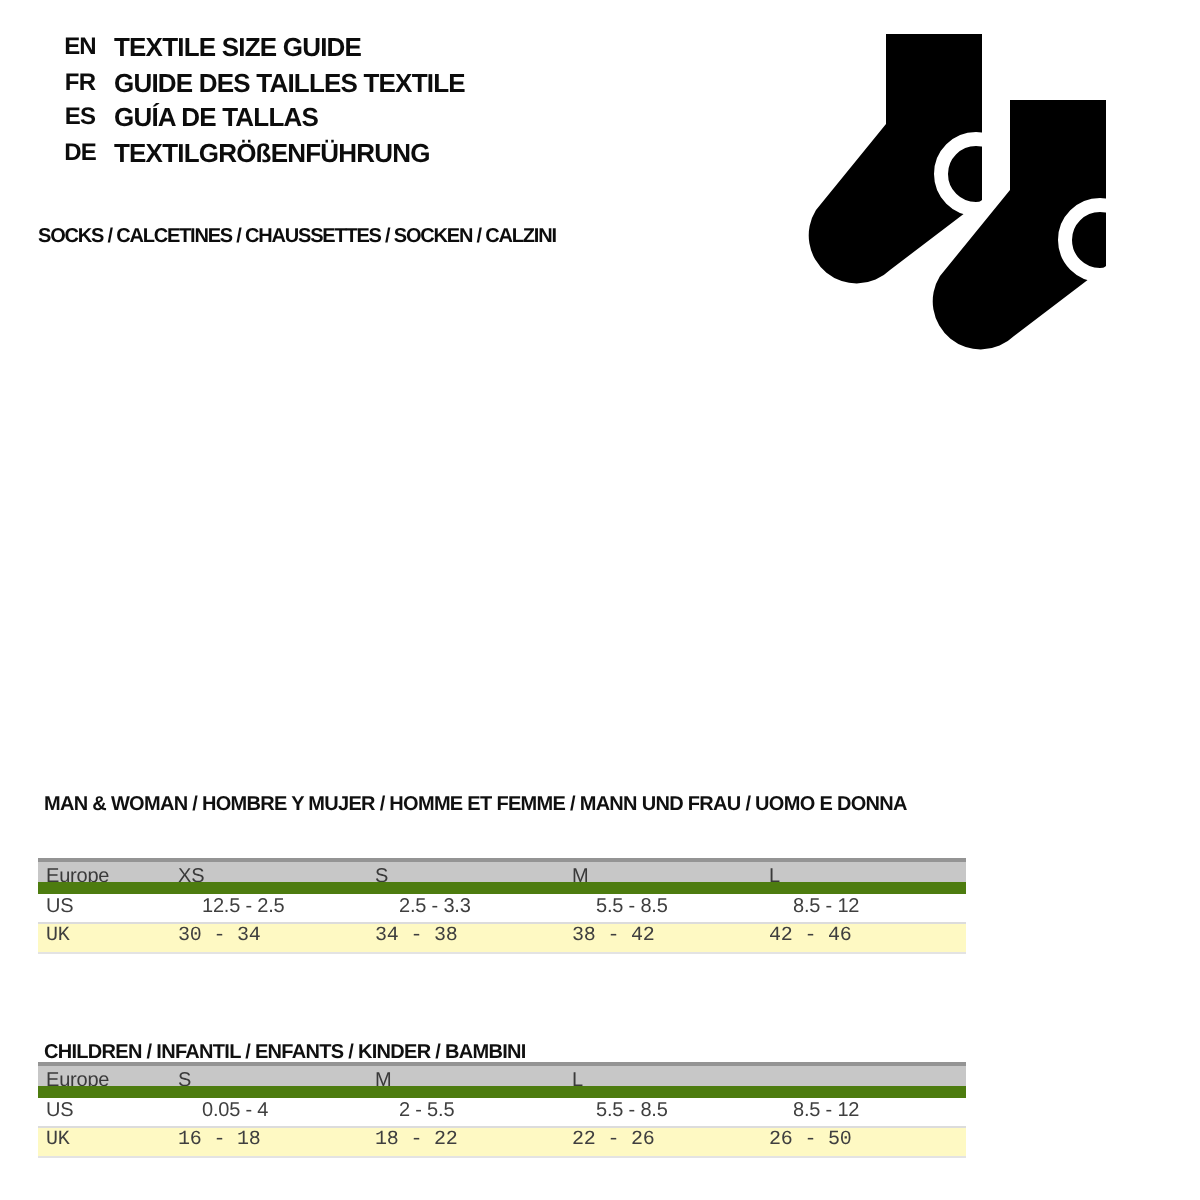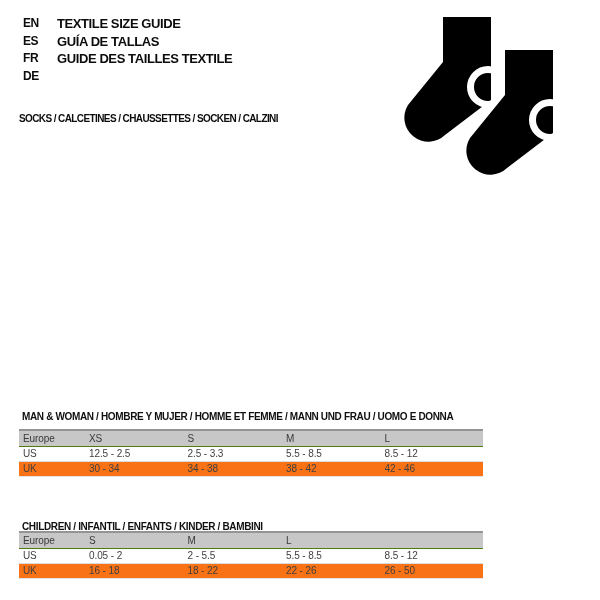--- a/index.html
+++ b/index.html
@@ -1,73 +1,74 @@
 <!DOCTYPE html>
 <html><head>
 <meta charset="utf-8">
 <style>
   html,body{margin:0;padding:0;background:#fff;}
   .canvas{
     position:relative;width:600px;height:600px;background:#ffffff;overflow:hidden;
     font-family:"Liberation Sans",sans-serif;
   }
   
-  .lang-list{position:absolute;left:23px;top:15px;}
+  .lang-list{position:absolute;left:23px;top:15px;text-align:center;}
   .lang-row{display:flex;height:17.5px;line-height:17.5px;}
   .lang-code{width:34px;font-size:12px;font-weight:bold;color:#0c0c0c;letter-spacing:-0.4px;}
   .lang-label{font-size:13px;font-weight:bold;color:#0c0c0c;letter-spacing:-0.4px;white-space:nowrap;}
   
   .category-heading{
     position:absolute;left:19px;top:112px;height:14px;line-height:14px;
     font-size:10px;font-weight:bold;color:#0c0c0c;letter-spacing:-0.6px;white-space:nowrap;
   }
   
   .socks-svg{position:absolute;left:400px;top:12px;}
   
   .table-title{
     position:absolute;left:22px;height:10px;line-height:10px;
     font-size:10px;font-weight:bold;color:#101010;letter-spacing:-0.35px;white-space:nowrap;
   }
-  .title-adults{top:412px;}
+  .title-adults{top:398px;}
   .title-children{top:522px;}
   .size-table{
     position:absolute;left:19px;width:464px;
     border-top:2px solid #949494;
     font-size:10px;color:#3f3f3f;letter-spacing:-0.1px;
   }
   .table-adults{top:429px;}
   .table-children{top:531px;}
   .trow{display:grid;grid-template-columns:70px 1fr 1fr 1fr 1fr;box-sizing:border-box;}
-  .thead{height:16px;line-height:15px;background:#c7c7c7;color:#3a3a3a;border-bottom:1px solid #4d7c0f;}
+  .thead{height:16px;line-height:15px;background:#c7c7c7;color:#3a3a3a;border-bottom:6px solid #4d7c0f;}
   .tbody{height:15px;line-height:14px;}
-  .row-white{background:#ffffff;border-bottom:1px solid #dcdcdc;}
-  .row-gray{background:#f97316;border-bottom:1px solid #e3e3e3;}
+  .row-white{background:#ffffff;border-bottom:1px solid #dcdcdc;gap:12px;}
+  .row-gray{background:#fef9c3;border-bottom:1px solid #e3e3e3;font-family:Liberation Mono, monospace;}
   .cell{text-align:left;overflow:hidden;white-space:nowrap;}
   .cell.first{text-align:left;padding-left:4px;}
 </style>
 </head>
 <body>
 
 <div class="canvas">
 
   <div class="lang-list">
     <div class="lang-row">
       <span class="lang-code">EN</span>
       <span class="lang-label">TEXTILE SIZE GUIDE</span>
     </div>
     <div class="lang-row">
+      <span class="lang-code">FR</span>
+      <span class="lang-label">GUIDE DES TAILLES TEXTILE</span>
+    </div>
+    <div class="lang-row">
       <span class="lang-code">ES</span>
       <span class="lang-label">GUÍA DE TALLAS</span>
     </div>
     <div class="lang-row">
-      <span class="lang-code">FR</span>
-      <span class="lang-label">GUIDE DES TAILLES TEXTILE</span>
-    </div>
-    <div class="lang-row">
       <span class="lang-code">DE</span>
+      <span class="lang-label">TEXTILGRÖßENFÜHRUNG</span>
     </div>
   </div>
 
   <div class="category-heading">SOCKS / CALCETINES / CHAUSSETTES / SOCKEN / CALZINI</div>
 
   <svg class="socks-svg" width="180" height="168" viewBox="0 0 180 168" xmlns="http://www.w3.org/2000/svg">
     <g transform="translate(43,5)">
       <path d="M0,0 H48 V83 L2,118 A24,24 0 0 1 -35,88 L0,45 Z" fill="#000000"></path>
       <circle cx="45" cy="70" r="17.5" fill="none" stroke="#ffffff" stroke-width="7"></circle>
     </g>
@@ -105,21 +106,21 @@
   <div class="table-title title-children">CHILDREN / INFANTIL / ENFANTS / KINDER / BAMBINI</div>
   <div class="size-table table-children">
     <div class="trow thead">
       <div class="cell first">Europe</div>
       <div class="cell">S</div>
       <div class="cell">M</div>
       <div class="cell">L</div>
     </div>
     <div class="trow tbody row-white">
       <div class="cell first">US</div>
-      <div class="cell">0.05 - 2</div>
+      <div class="cell">0.05 - 4</div>
       <div class="cell">2 - 5.5</div>
       <div class="cell">5.5 - 8.5</div>
       <div class="cell">8.5 - 12</div>
     </div>
     <div class="trow tbody row-gray">
       <div class="cell first">UK</div>
       <div class="cell">16 - 18</div>
       <div class="cell">18 - 22</div>
       <div class="cell">22 - 26</div>
       <div class="cell">26 - 50</div>

